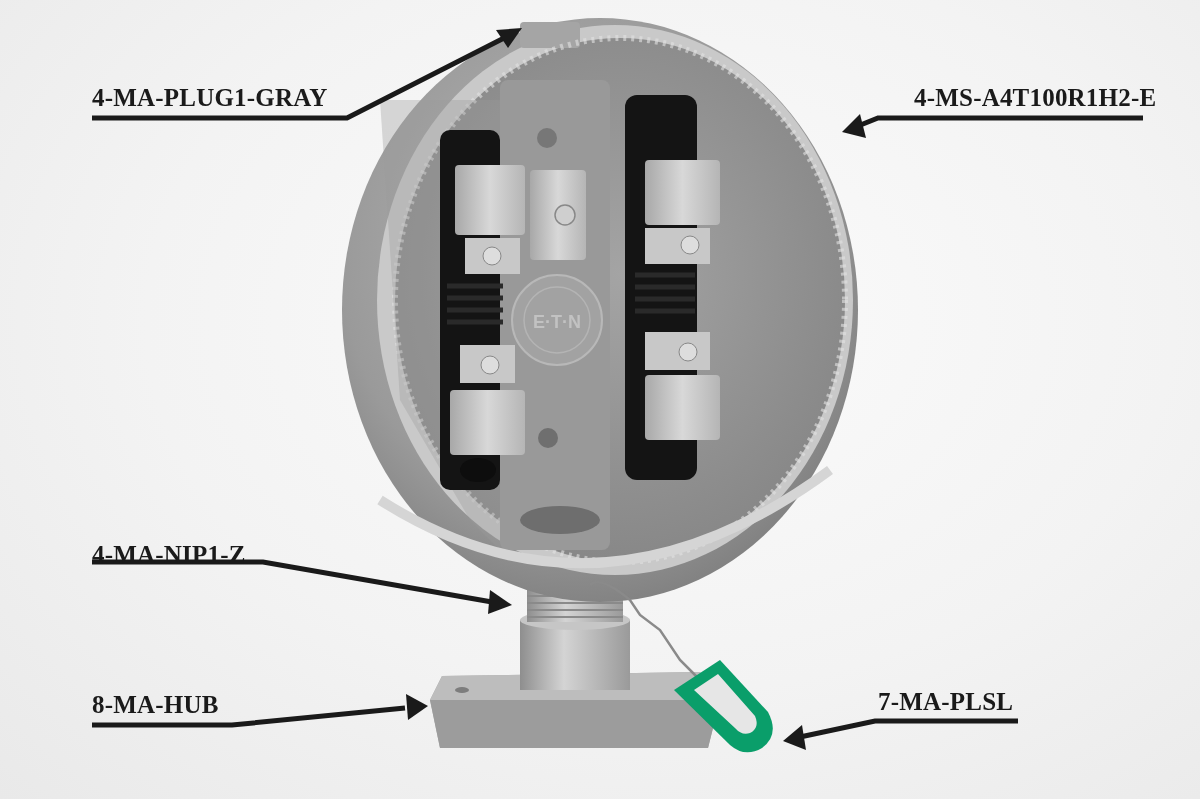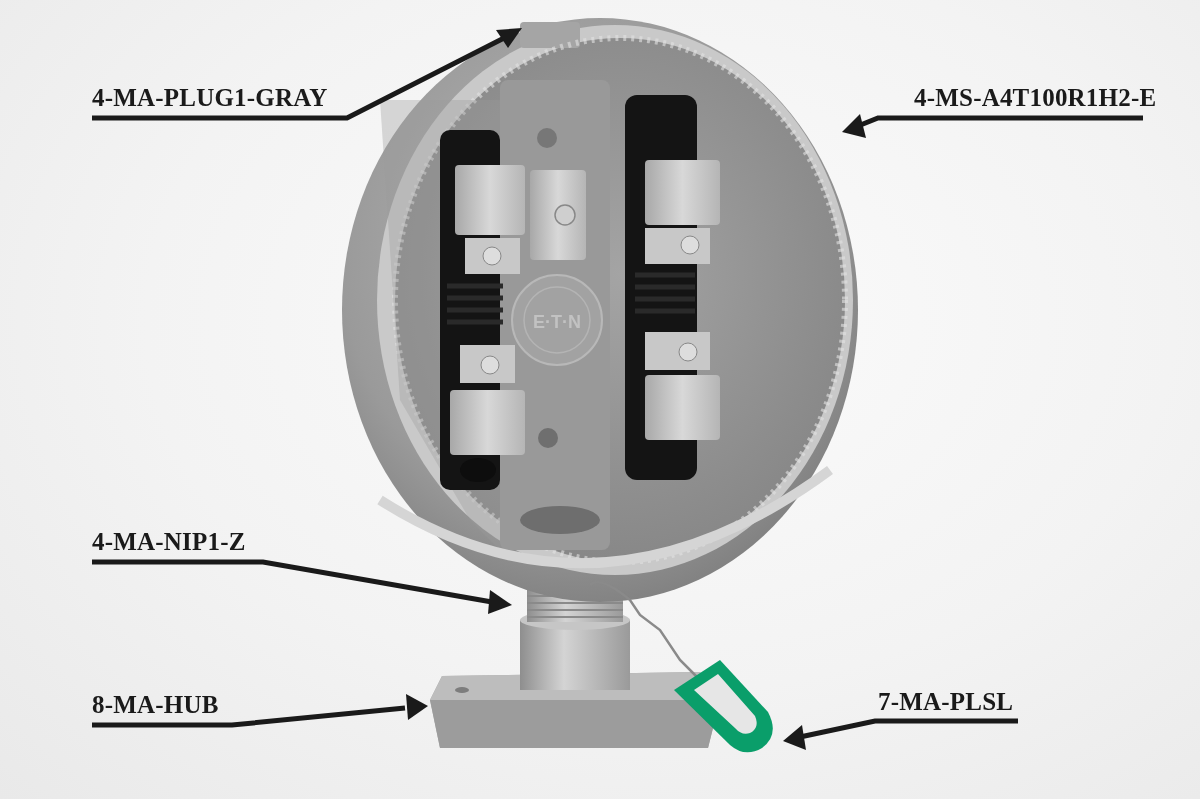--- a/index.html
+++ b/index.html
@@ -127,15 +127,15 @@
     <polygon points="522,28 496,30 508,48"></polygon>
     <polygon points="842,132 860,114 866,138"></polygon>
     <polygon points="512,605 490,590 488,614"></polygon>
     <polygon points="428,706 406,694 408,720"></polygon>
     <polygon points="783,741 802,725 806,750"></polygon>
   </g>
 </svg>
 
 <div class="label" style="left:92px; top:84px;">4-MA-PLUG1-GRAY</div>
 <div class="label" style="left:878px; top:84px;margin-left:36px;">4-MS-A4T100R1H2-E</div>
-<div class="label" style="left:92px; top:528px;">4-MA-NIP1-Z</div>
+<div class="label" style="left:92px; top:541px;">4-MA-NIP1-Z</div>
 <div class="label" style="left:92px; top:691px;">8-MA-HUB</div>
 <div class="label" style="left:878px; top:688px;">7-MA-PLSL</div>
 
 </body></html>

